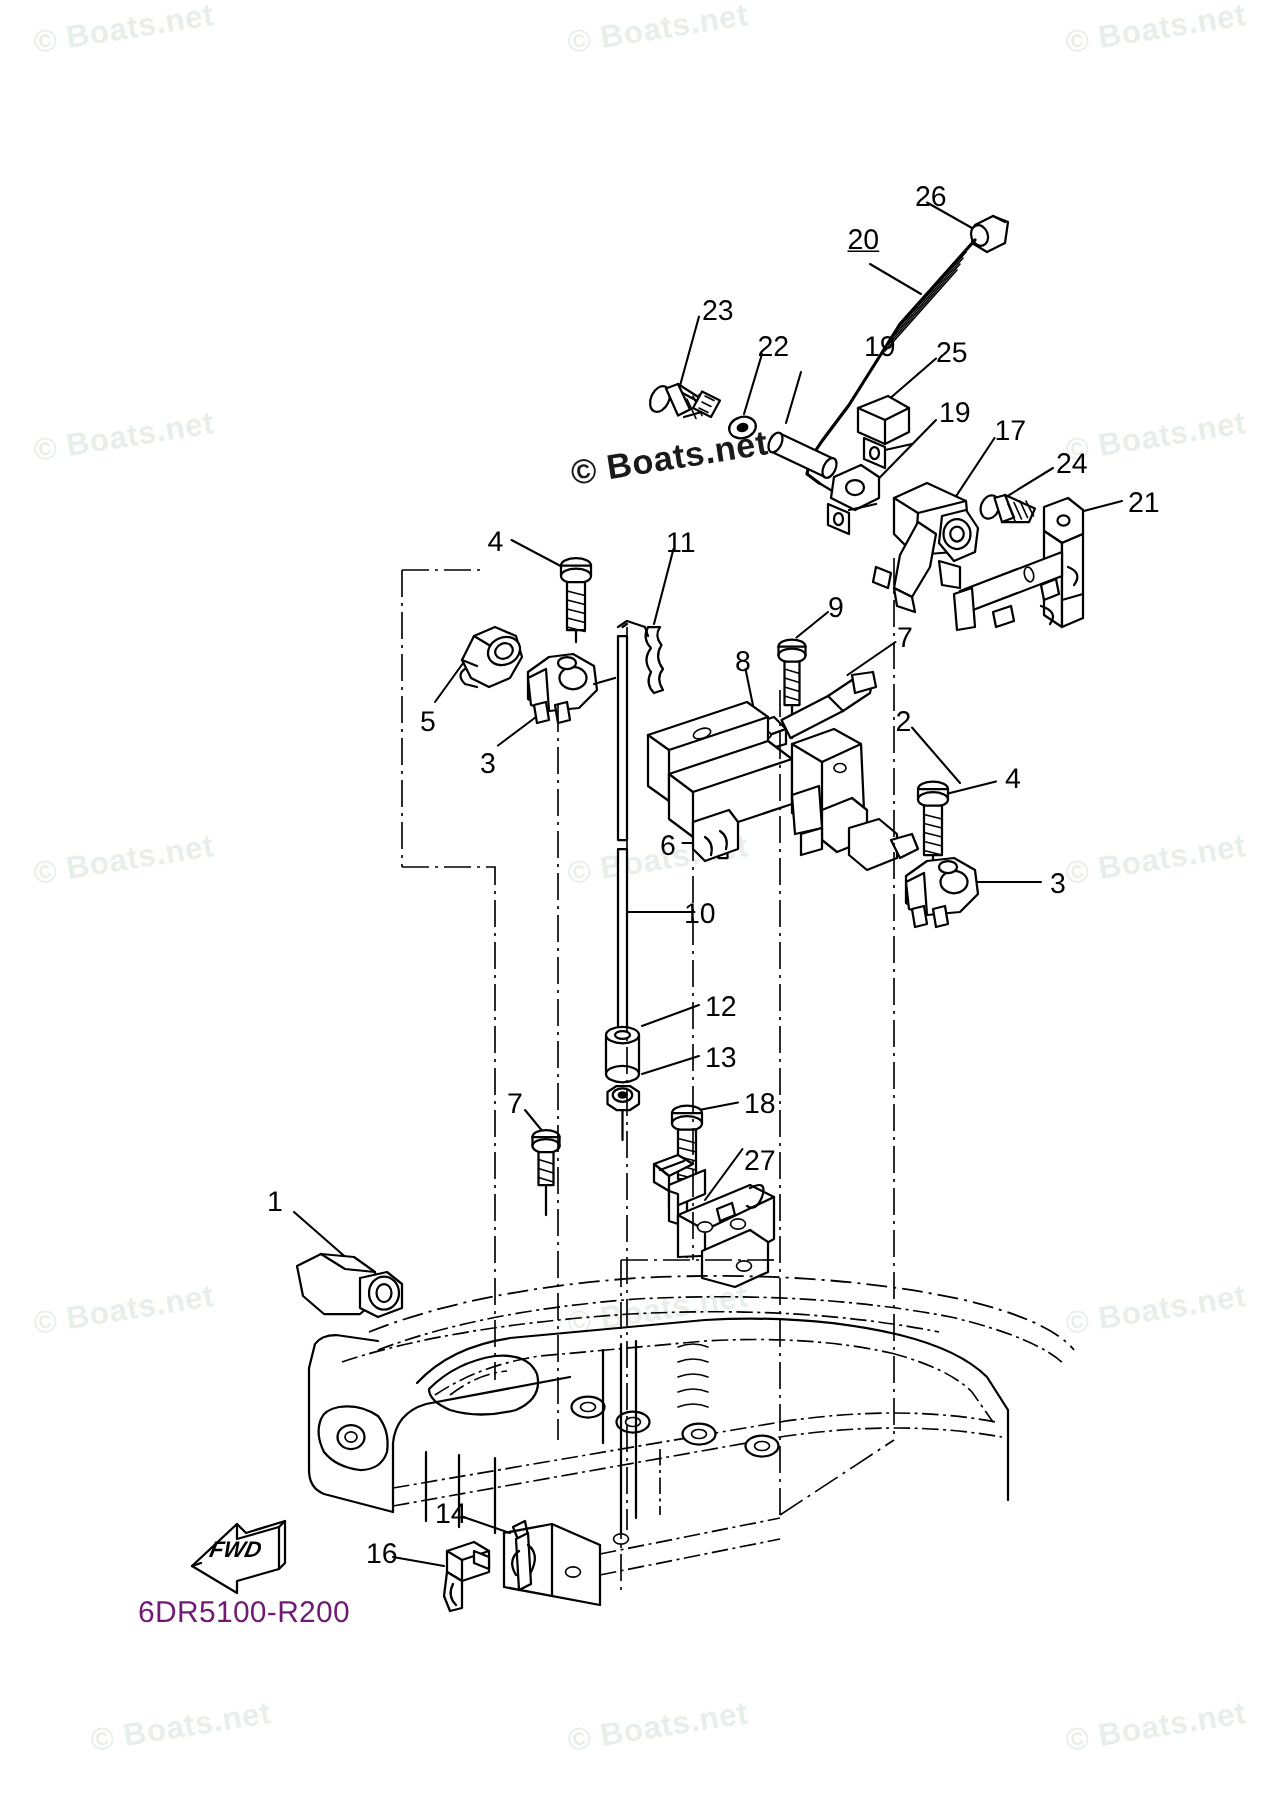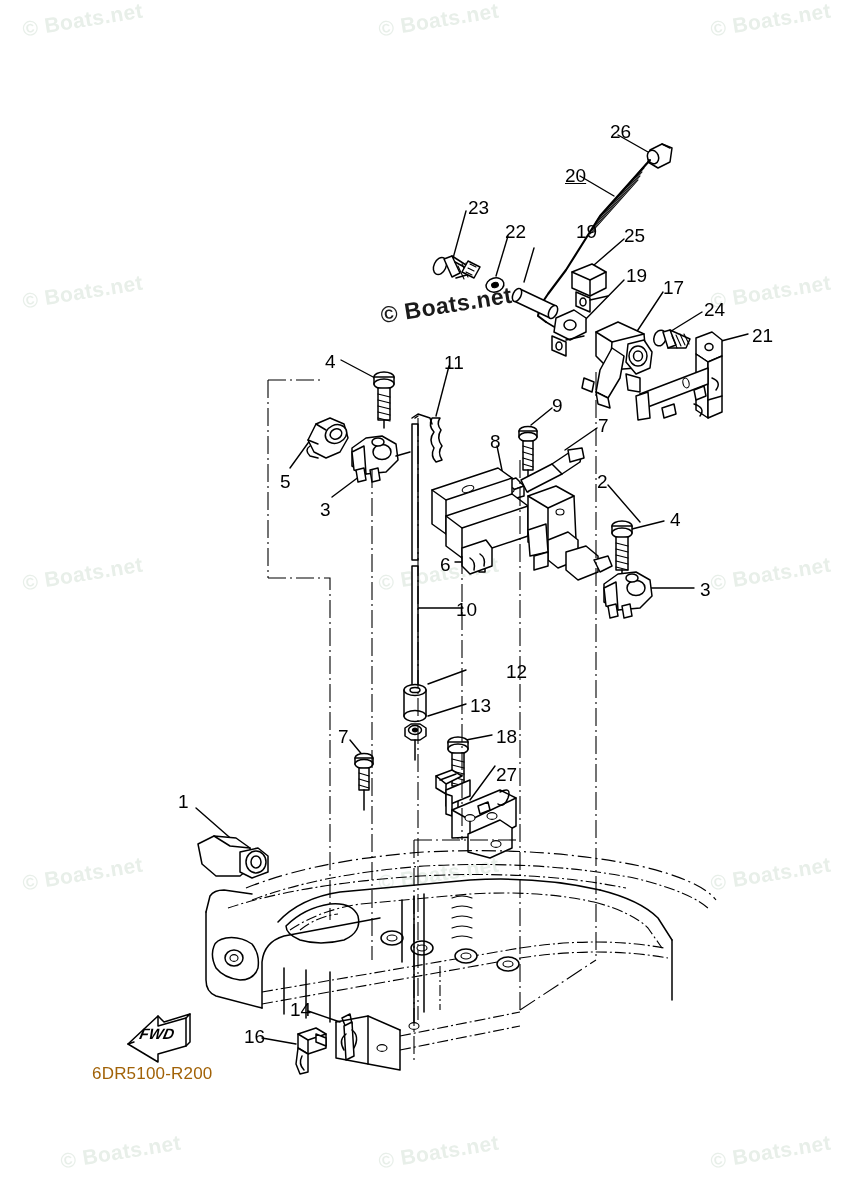--- a/index.html
+++ b/index.html
@@ -17,22 +17,22 @@
   #diagram{position:absolute;inset:0;z-index:7;}
   svg{display:block;}
 
   
   .callout{position:absolute;z-index:12;font-family:"Liberation Sans",sans-serif;
            font-size:19px;font-weight:400;color:#000;line-height:1;
            white-space:nowrap;}
 
   
   #partlabel{position:absolute;left:92px;top:1064px;z-index:12;
-             font-family:"Liberation Sans",sans-serif;font-size:17px;
-             letter-spacing:.2px;color:#a16207;white-space:nowrap;}
+             font-family:"Liberation Sans",sans-serif;font-size:20px;
+             letter-spacing:.2px;color:#701a75;white-space:nowrap;}
   #fwdtext{position:absolute;left:140px;top:1025px;z-index:13;
            font-family:"Liberation Sans",sans-serif;font-size:15px;
            font-style:italic;font-weight:700;color:#000;
            transform:skewX(-12deg);}
 </style>
 </head>
 <body>
 
 <div id="watermarks">
     <div class="wm" style="left: 22px; top: 8px;">© Boats.net</div>
@@ -512,29 +512,29 @@
     <div class="callout" style="left: 700px; top: 580px;">3</div>
     <div class="callout" style="left: 325px; top: 352px;">4</div>
     <div class="callout" style="left: 670px; top: 510px;">4</div>
     <div class="callout" style="left: 280px; top: 472px;">5</div>
     <div class="callout" style="left: 440px; top: 555px;">6</div>
     <div class="callout" style="left: 598px; top: 416px;">7</div>
     <div class="callout" style="left: 490px; top: 432px;">8</div>
     <div class="callout" style="left: 552px; top: 396px;">9</div>
     <div class="callout" style="left: 456px; top: 600px;">10</div>
     <div class="callout" style="left: 444px; top: 353px;">11</div>
-    <div class="callout" style="left: 470px; top: 662px; margin-left: 36px;">12</div>
+    <div class="callout" style="left: 470px; top: 662px;">12</div>
     <div class="callout" style="left: 470px; top: 696px;">13</div>
     <div class="callout" style="left: 290px; top: 1000px;">14</div>
     <div class="callout" style="left: 338px; top: 727px;">7</div>
     <div class="callout" style="left: 244px; top: 1027px;">16</div>
     <div class="callout" style="left: 663px; top: 278px;">17</div>
     <div class="callout" style="left: 626px; top: 266px;">19</div>
     <div class="callout" style="left: 534px; top: 222px; margin-left: 42px;">19</div>
-    <div class="callout" style="left: 565px; top: 166px; text-decoration: underline;">20</div>
+    <div class="callout" style="left: 565px; top: 151px; text-decoration: underline;">20</div>
     <div class="callout" style="left: 752px; top: 326px;">21</div>
     <div class="callout" style="left: 505px; top: 222px;">22</div>
     <div class="callout" style="left: 468px; top: 198px;">23</div>
     <div class="callout" style="left: 704px; top: 300px;">24</div>
     <div class="callout" style="left: 624px; top: 226px;">25</div>
     <div class="callout" style="left: 610px; top: 122px;">26</div>
     <div class="callout" style="left: 496px; top: 754px; margin-top: 11px;">27</div>
     <div class="callout" style="left: 496px; top: 727px;">18</div>
   </div>
 

